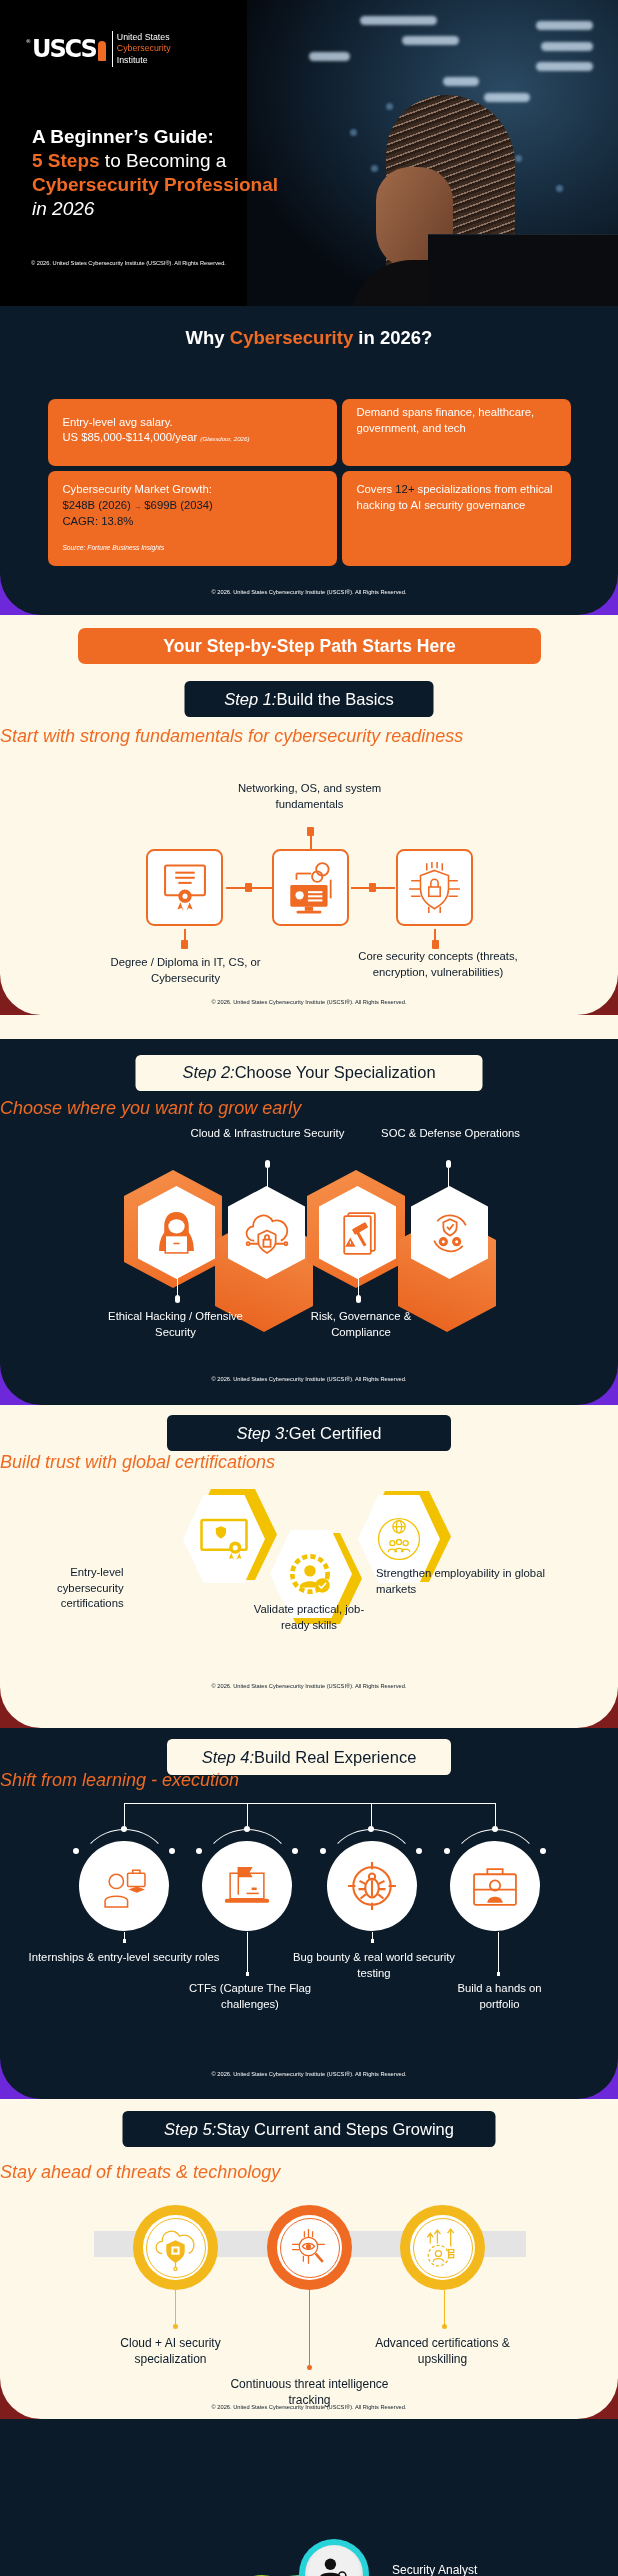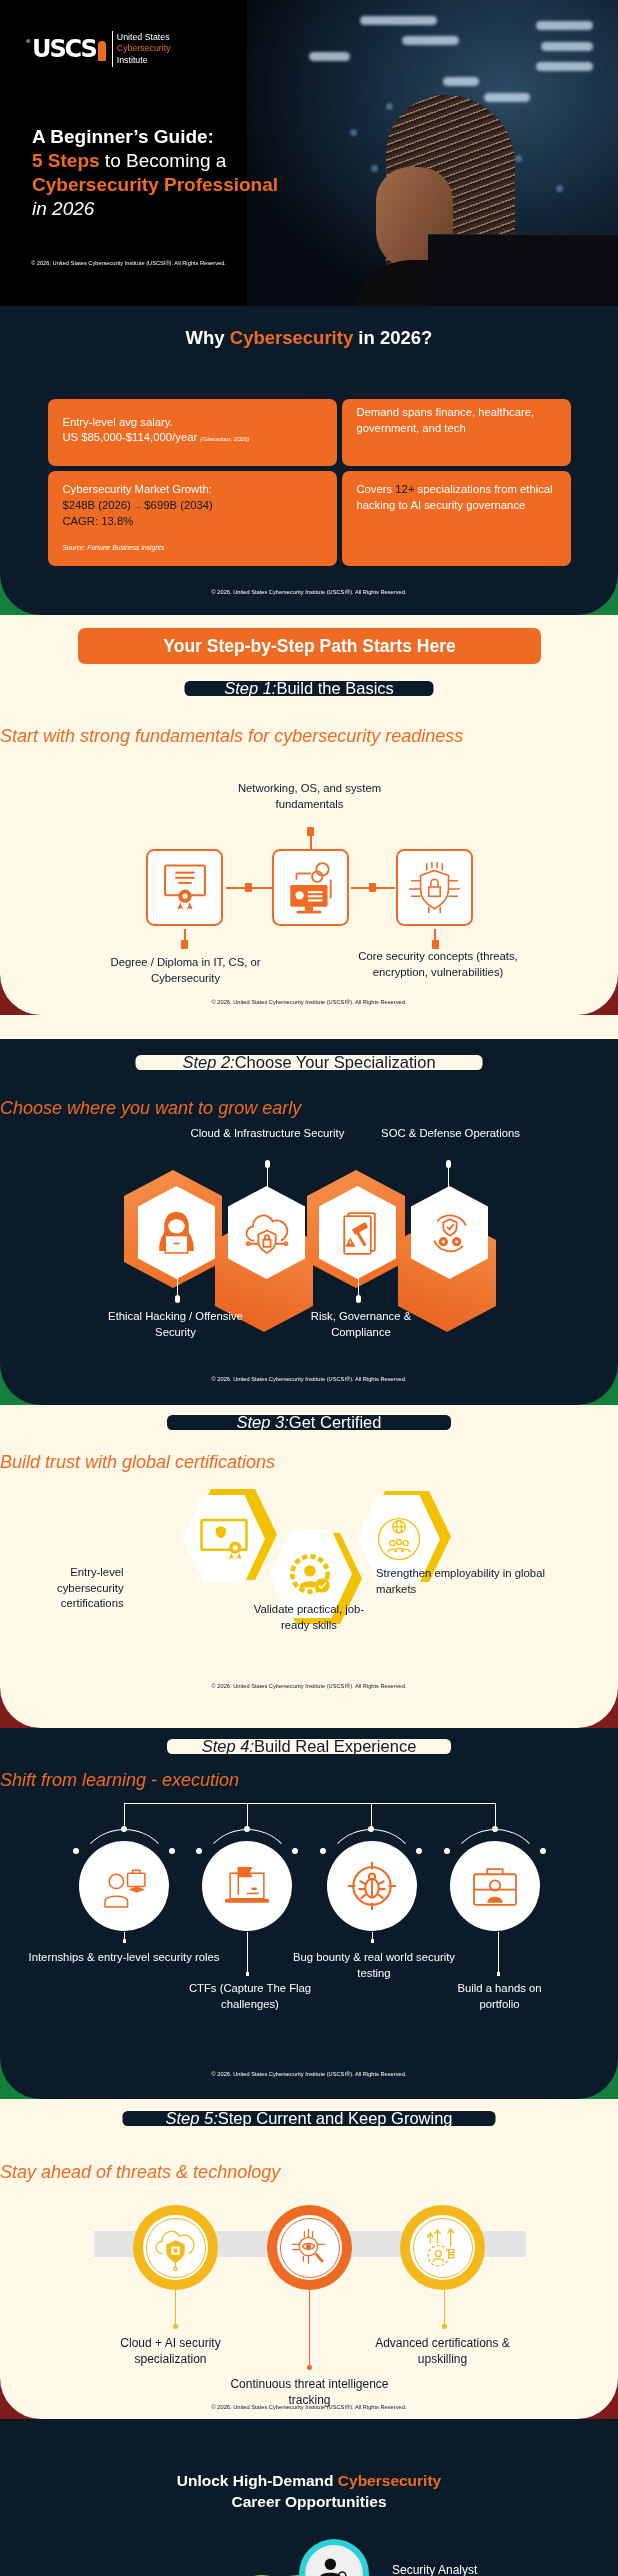--- a/index.html
+++ b/index.html
@@ -25,41 +25,41 @@
   .logo-divider { width: 0.5px; height: 36px; background: #fff; margin: 0 4.1px 0 6.2px; }
   .logo-text { font-size: 8.8px; line-height: 11.3px; color: #fff; font-weight: 300; }
   .logo-text .mid { color: #ef6a23; }
   .hero-title { position: absolute; left: 32px; top: 125px; font-size: 19px; line-height: 24px; color: #fff; font-weight: 700; }
   .hero-title .l4 { font-weight: 400; font-style: italic; }
   .copyright { font-size: 5.7px; text-align: center; }
   .hero .copyright { position: absolute; left: 31px; top: 260px; color: #fff; text-align: left; font-size: 5.7px; }
 
   
   .wrap-dark { background: #7f1d1d; }
-  .wrap-cream { background: #15803d; }
+  .wrap-cream { background: #6d28d9; }
   .sec { position: relative; }
   .sec-dark { background: #0c1b29; color: #fff; }
   .sec-cream { background: #fdf8e8; color: #0d1b2a; }
   .round-bottom { border-radius: 0 0 41px 41px; }
 
   
   .why { height: 309px; padding-top: 20.6px; }
   .why h2 { text-align: center; font-size: 18.5px; font-weight: 700; }
   .why .sub { text-align: center; font-size: 11.3px; margin-top: 14.4px; }
   .why-grid { position: absolute; left: 48px; top: 93px; width: 522px; }
   .why-card { position: absolute; background: #ef6a23; border-radius: 7.2px; color: #fff; padding: 15.5px 14.4px; font-size: 11.3px; line-height: 15.5px; }
   .why-card .dark { color: #0d1b2a; }
   .why-card .small { font-size: 6.2px; font-style: italic; }
   .why-card .src { font-size: 6.7px; font-style: italic; margin-top: 10.3px; }
   .why .copyright { position: absolute; left: 0; right: 0; top: 283px; color: #fff; }
 
   
   .path-banner { position: absolute; left: 78px; top: 13.4px; width: 463px; height: 36px; background: #ef6a23; border-radius: 7.2px; color: #fff; font-size: 17.5px; font-weight: 700; display: flex; align-items: center; justify-content: center; }
 
-  .step-pill { position: absolute; left: 50%; transform: translateX(-50%); height: 15px; padding: 0 20.6px; border-radius: 5.2px; display: flex; align-items: center; justify-content: center; font-size: 16.5px; white-space: nowrap; }
+  .step-pill { position: absolute; left: 50%; transform: translateX(-50%); height: 36px; padding: 0 20.6px; border-radius: 5.2px; display: flex; align-items: center; justify-content: center; font-size: 16.5px; white-space: nowrap; }
   .pill-dark { background: #0c1b29; color: #fff; }
   .pill-cream { background: #fdf8e8; color: #0d1b2a; }
   .step-pill .num { font-style: italic; }
   .tagline { position: absolute; left: 0; right: 0; text-align: left; color: #ef6a23; font-style: italic; font-size: 18px; }
 
   
   .s1 { height: 400px; }
   .box1 { position: absolute; width: 77px; height: 77px; border: 2.1px solid #ef6a23; border-radius: 8.2px; background: #fff; display: flex; align-items: center; justify-content: center; }
   .hline { position: absolute; height: 2.1px; background: #ef6a23; }
   .vline { position: absolute; width: 1.5px; background: #ef6a23; }
@@ -472,21 +472,21 @@
     <div class="lbl" style="left:448px;top:253px;width:103px;color:#fff">Build a hands on portfolio</div>
 
     <div class="copyright pos" style="top:343px;color:#fff">© 2026. United States Cybersecurity Institute (USCSI®). All Rights Reserved.</div>
   </section>
 </div>
 
 <div class="wrap-dark">
   <section class="sec sec-cream s5 round-bottom" style="margin-top:0">
     <div class="step-pill pill-dark" style="top:12.4px;width:373px">
       <span class="num">Step 5:</span>
-        <span> Step Current and Keep Growing</span>
+        <span> Stay Current and Steps Growing</span>
     </div>
     <div class="tagline" style="top:63px">Stay ahead of threats &amp; technology</div>
 
     <div class="track" style="top:132px"></div>
 
     <div class="ring" style="left:133px;top:106px;background:#f2b81c">
       <div class="inner">
           <div class="inner2" style="border-color:#f2b81c">
         <svg width="41" height="46" viewBox="0 0 80 90">
               <g fill="none" stroke="#f2b81c" stroke-width="2.5">
@@ -543,21 +543,20 @@
     <div class="lbl" style="left:93px;top:237px;width:155px;font-size:12px">Cloud + AI security specialization</div>
     <div class="lbl" style="left:227px;top:278px;width:165px;font-size:12px">Continuous threat intelligence tracking</div>
     <div class="lbl" style="left:355px;top:237px;width:175px;font-size:12px">Advanced certifications &amp; upskilling</div>
 
     <div class="copyright pos" style="top:305px">© 2026. United States Cybersecurity Institute (USCSI®). All Rights Reserved.</div>
   </section>
 </div>
 
 <div style="background:#fff">
   <section class="sec sec-dark careers round-bottom">
-    <h2><span>Unlock High-Demand </span><span class="c-orange">Cybersecurity</span><br><span>Career Opportunities</span></h2>
 
     <div class="cpill" style="left:231px;top:157px;background:linear-gradient(90deg,#9ad62a,#27d3d9);transform:rotate(-6deg)"></div>
 
     <div class="ccirc" style="left:299px;top:120px;background:#27d3d9">
       <div class="w">
           <svg width="36" height="36" viewBox="0 0 70 70">
             <circle cx="28" cy="16" r="11" fill="#111"></circle>
             <path d="M8 66 V40 C8 30 48 30 48 40 V66 Z" fill="#111"></path>
             <rect x="40" y="44" width="22" height="18" fill="#111" stroke="#f0f0f0" stroke-width="2"></rect>
             <path d="M44 44 V38 A7 7 0 0 1 58 38 V44" fill="none" stroke="#111" stroke-width="3"></path>

